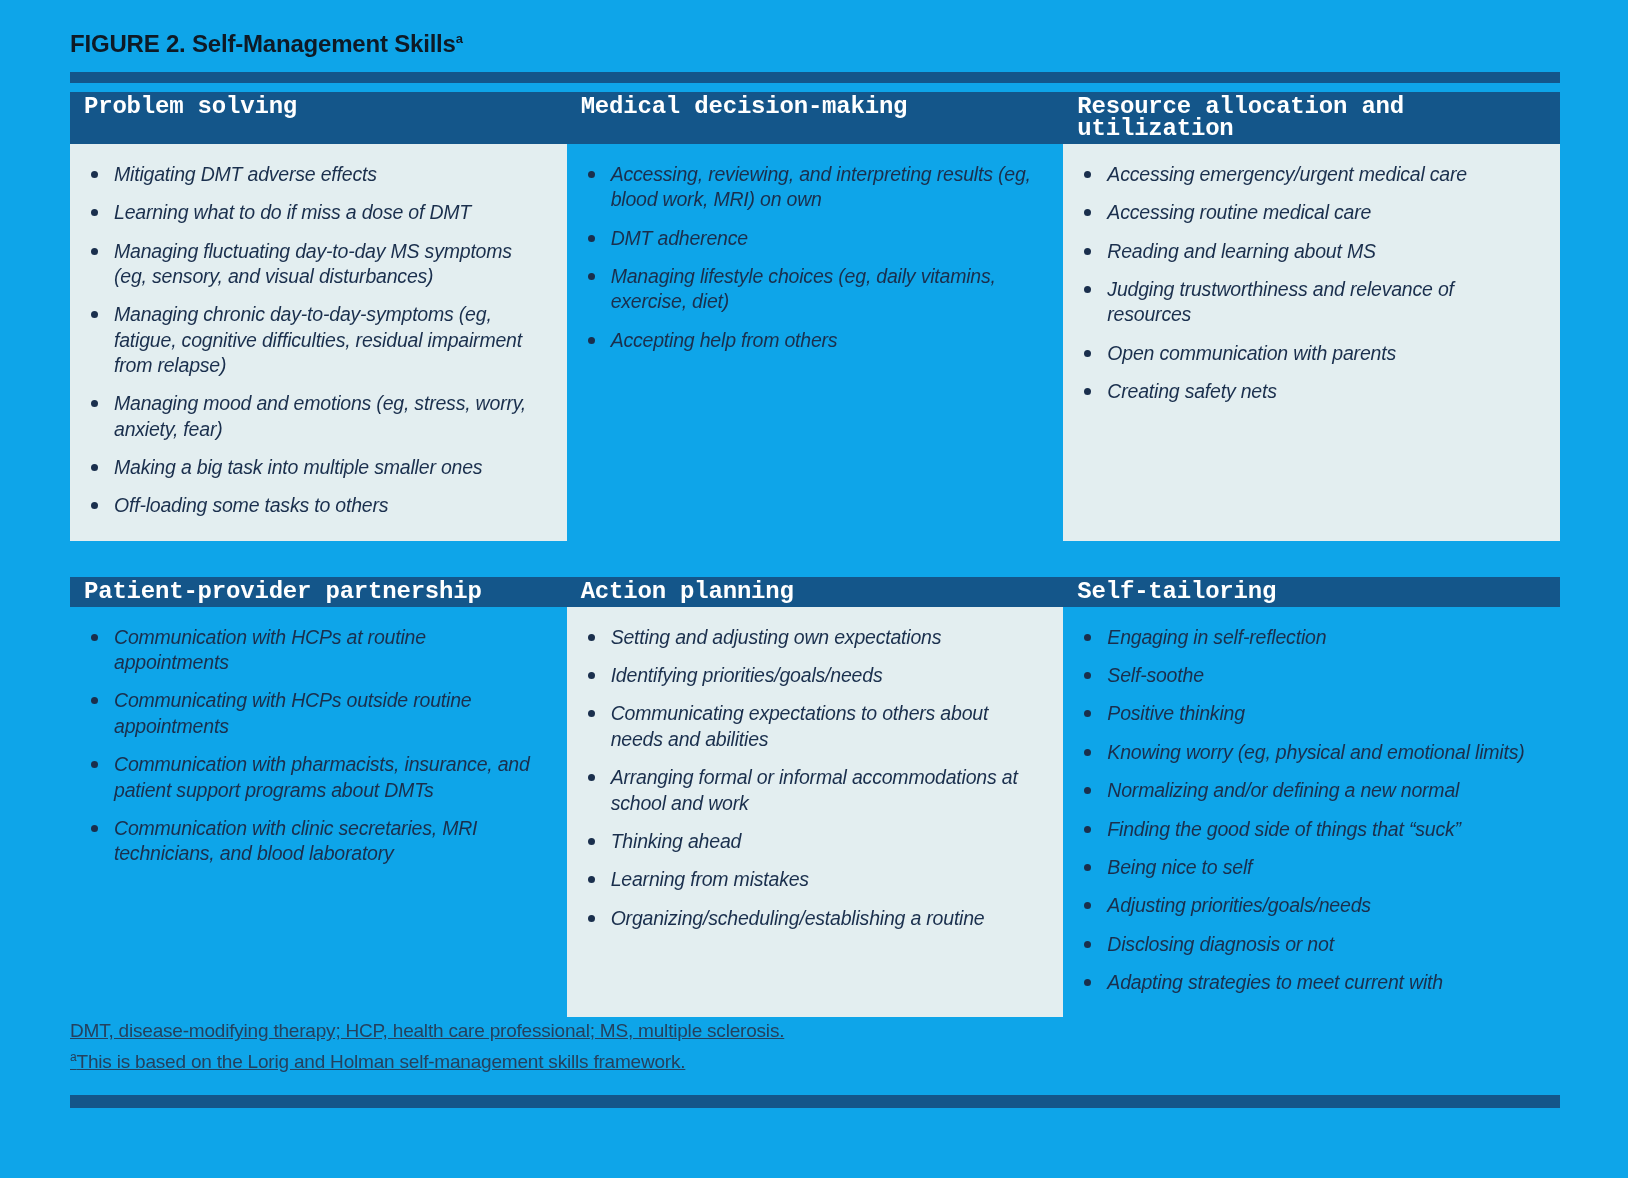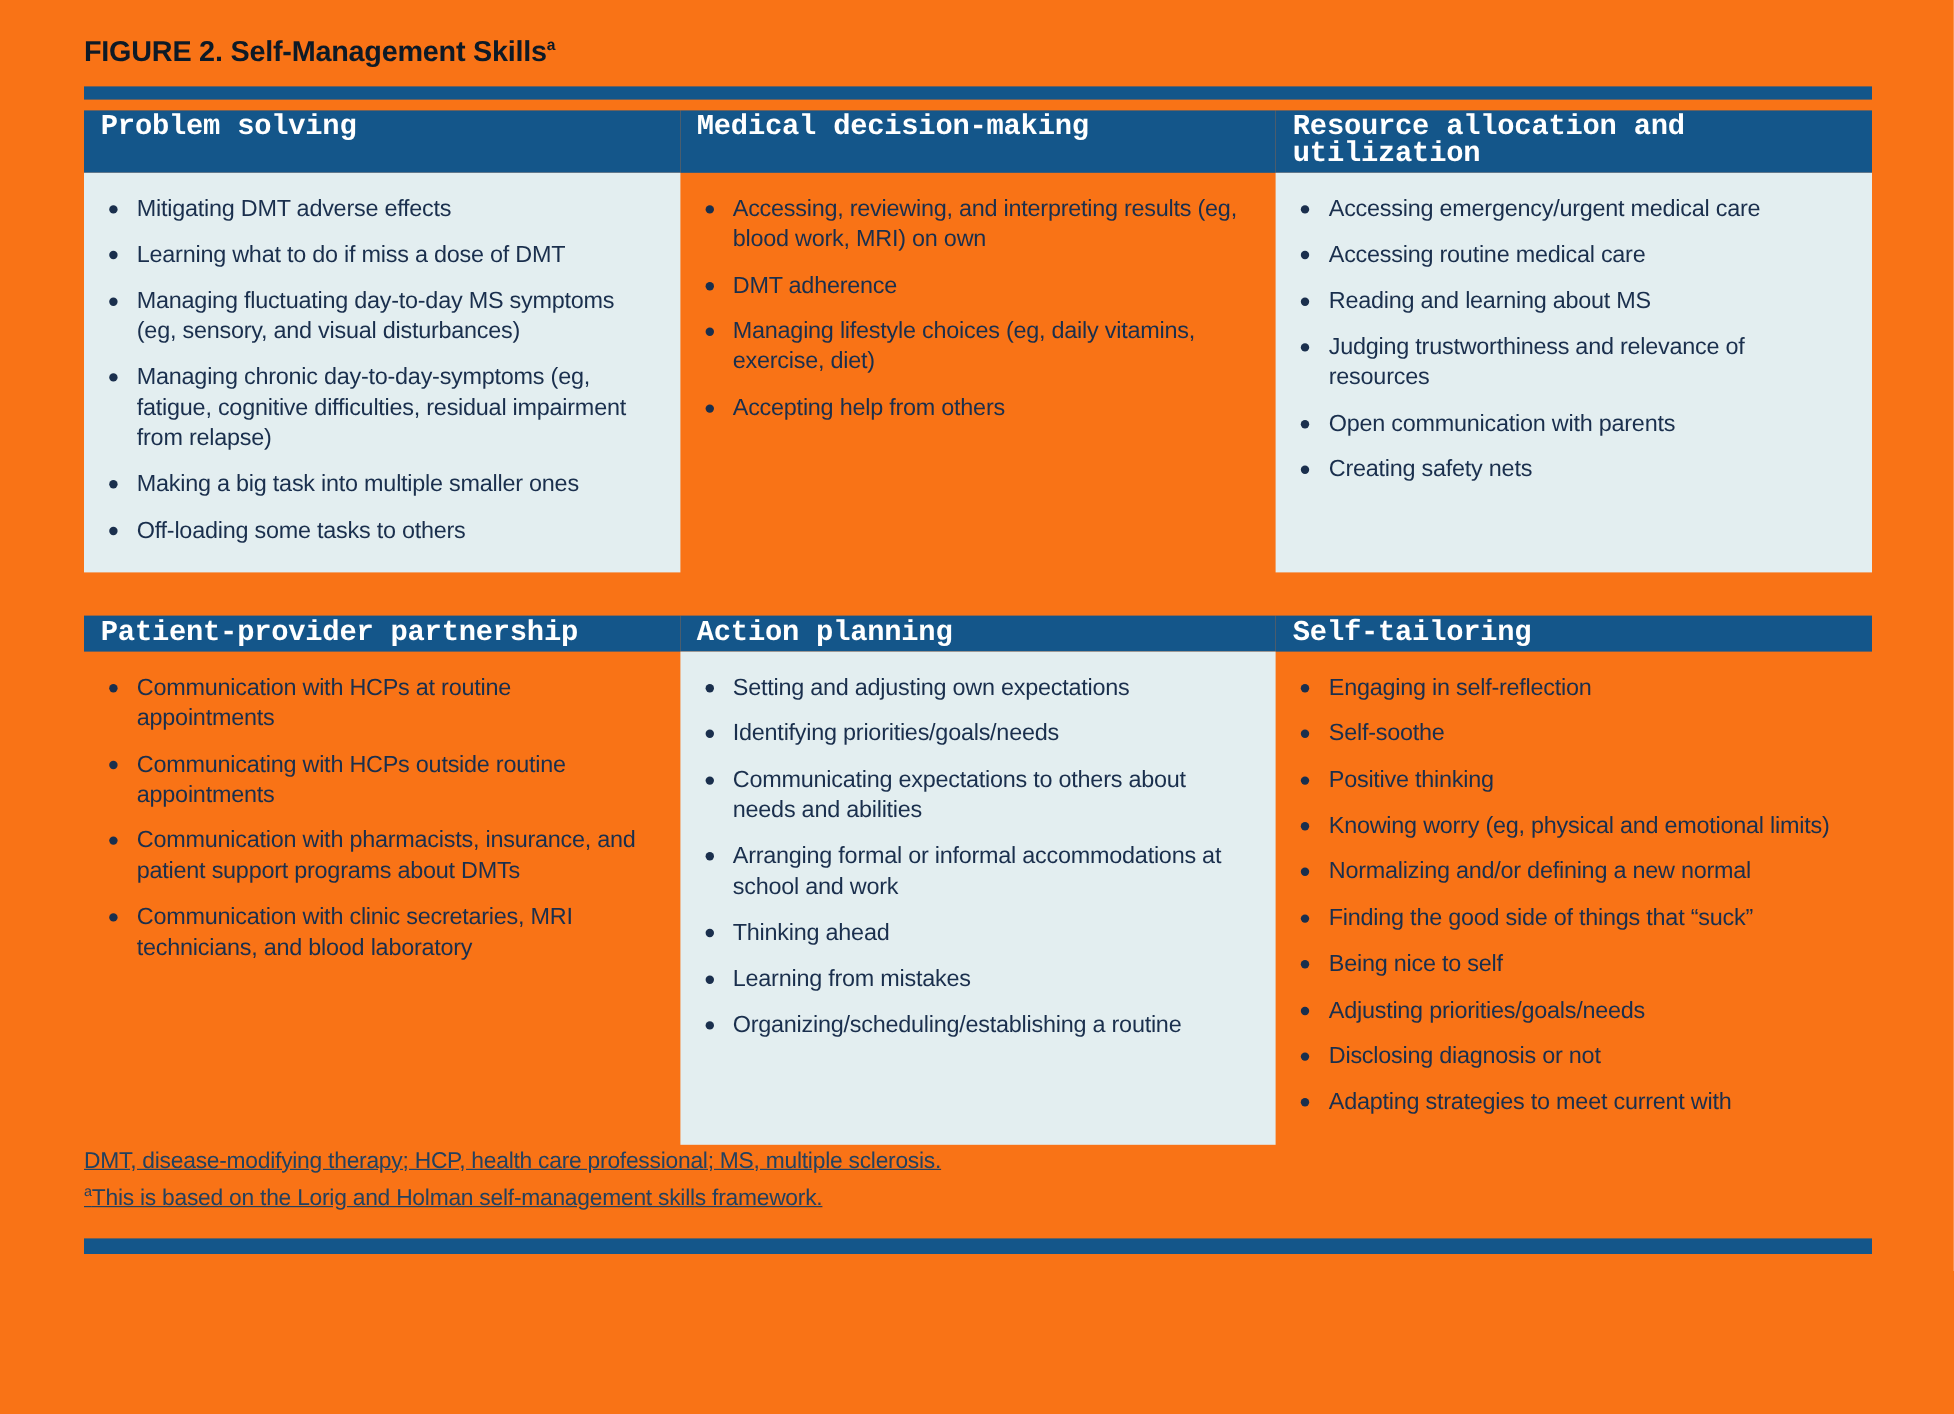--- a/index.html
+++ b/index.html
@@ -12,21 +12,21 @@
   html,body{margin:0;padding:0;}
   body{
     background:#ffffff;
     font-family:"Liberation Sans", sans-serif;
     color:var(--text);
   }
   .canvas{
     position:relative;
     width:1628px;
     height:1178px;
-    background:#f97316;
+    background:#0ea5e9;
     overflow:hidden;
   }
   .page{
     position:absolute;
     left:70px;
     top:30px;
     width:1490px;
   }
   .fig-title{
     font-size:24px;
@@ -83,20 +83,21 @@
   }
   ul.skill-list{
     list-style:none;
     margin:0;
     padding:0;
   }
   ul.skill-list li{
     position:relative;
     padding-left:26px;
     margin-bottom:13px;
+    font-style:italic;
   }
   ul.skill-list li:last-child{
     margin-bottom:0;
   }
   ul.skill-list li::before{
     content:"";
     position:absolute;
     left:3px;
     top:9px;
     width:7px;
@@ -132,20 +133,21 @@
       <div class="header-cell">Problem solving</div>
       <div class="header-cell">Medical decision-making</div>
       <div class="header-cell">Resource allocation and utilization</div>
 
       <div class="body-cell tinted">
         <ul class="skill-list">
             <li>Mitigating DMT adverse effects</li>
             <li>Learning what to do if miss a dose of DMT</li>
             <li>Managing fluctuating day-to-day MS symptoms (eg, sensory, and visual disturbances)</li>
             <li>Managing chronic day-to-day-symptoms (eg, fatigue, cognitive difficulties, residual impairment from relapse)</li>
+            <li>Managing mood and emotions (eg, stress, worry, anxiety, fear)</li>
             <li>Making a big task into multiple smaller ones</li>
             <li>Off-loading some tasks to others</li>
           </ul>
       </div>
       <div class="body-cell">
         <ul class="skill-list">
             <li>Accessing, reviewing, and interpreting results (eg, blood work, MRI) on own</li>
             <li>DMT adherence</li>
             <li>Managing lifestyle choices (eg, daily vitamins, exercise, diet)</li>
             <li>Accepting help from others</li>

